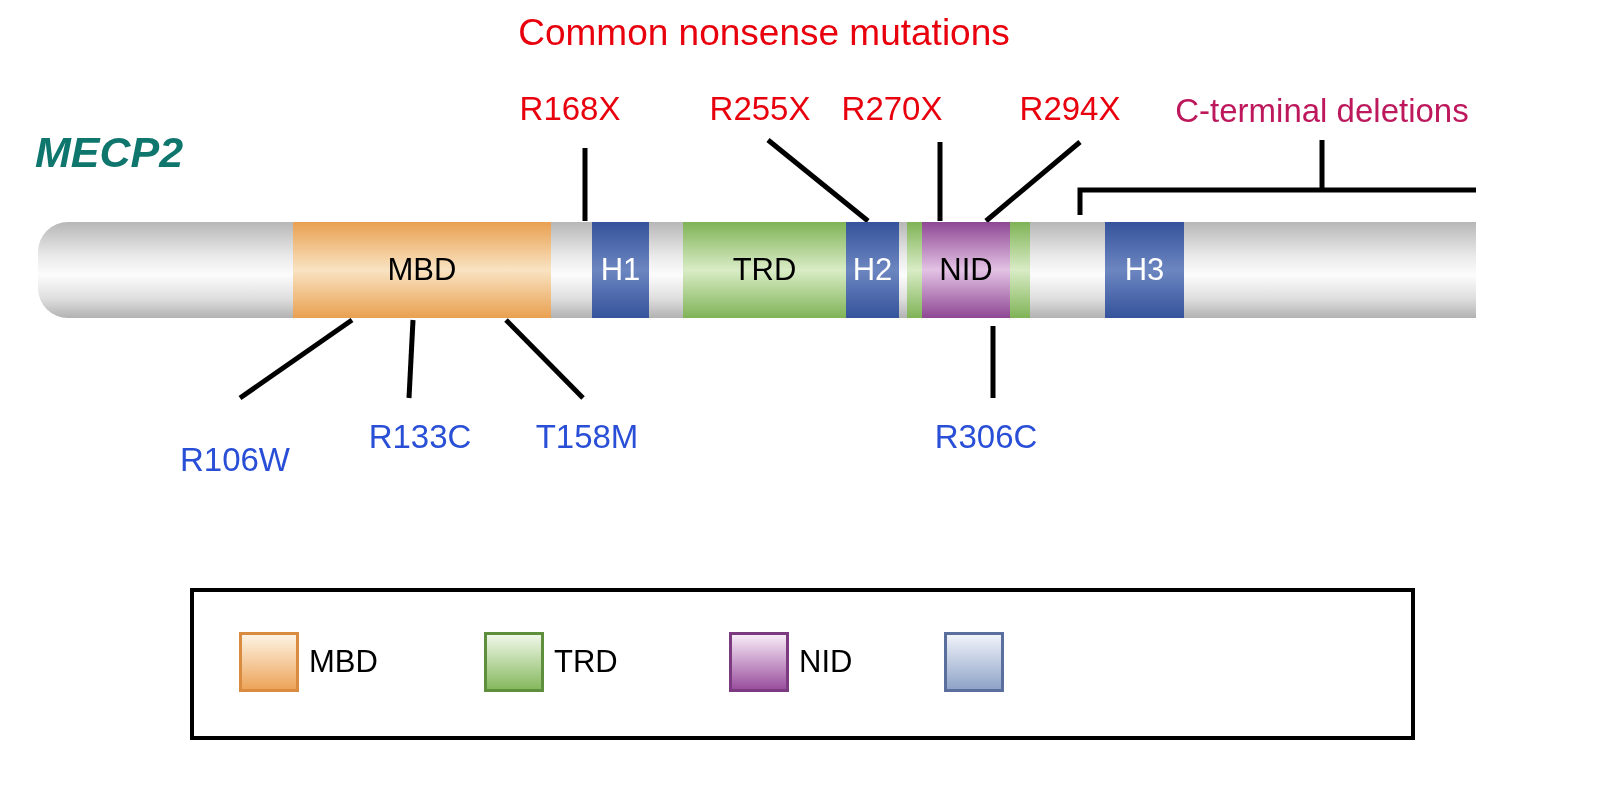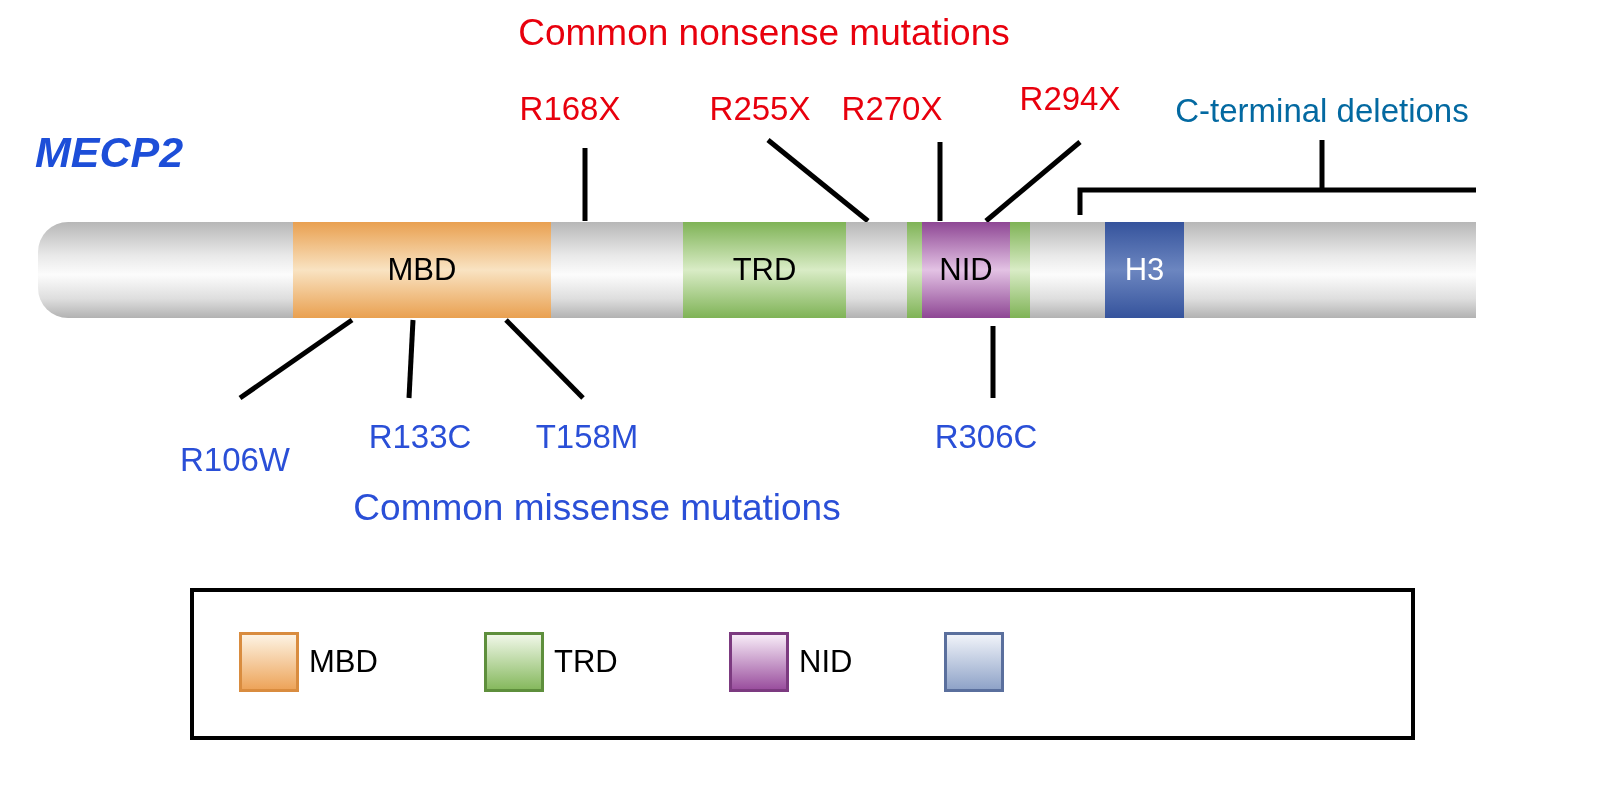--- a/index.html
+++ b/index.html
@@ -4,22 +4,22 @@
 <style>
   html,body{margin:0;padding:0;background:#ffffff;}
   .canvas{position:relative;width:1476px;height:792px;background:#ffffff;
           font-family:"Liberation Sans",sans-serif;overflow:hidden;}
   .abs{position:absolute;}
   .center{transform:translateX(-50%);white-space:nowrap;}
   .red{color:#e8000d;}
   .blue{color:#2a4fd7;}
   .big-title{font-size:37px;}
   .mut-label{font-size:33px;text-align:right;}
-  .gene{font-size:43px;font-weight:bold;font-style:italic;color:#1d4ed8;}
-  .cterm{font-size:33px;color:#0369a1;}
+  .gene{font-size:43px;font-weight:bold;font-style:italic;color:#0f766e;}
+  .cterm{font-size:33px;color:#be185d;}
   svg.lines{position:absolute;left:0;top:0;z-index:1;}
   .bar{position:absolute;left:38px;top:222px;width:1494px;height:96px;border-radius:30px;
        background:linear-gradient(180deg,#b7b7b7 0%,#e9e9e9 35%,#fcfcfc 55%,#dedede 80%,#b2b2b2 100%);
        z-index:2;}
   .seg{position:absolute;top:222px;height:96px;display:flex;align-items:center;justify-content:center;
        font-size:31px;z-index:3;}
   .seg.orange{background:linear-gradient(180deg,#e9a050 0%,#f9e3c2 50%,#e9a050 100%);color:#000;}
   .seg.blue-seg{background:linear-gradient(180deg,#35539c 0%,#6c86c0 50%,#35539c 100%);color:#fff;}
   .seg.green{background:linear-gradient(180deg,#7fb356 0%,#d9ecc6 50%,#7fb356 100%);color:#000;}
   .seg.purple{background:linear-gradient(180deg,#8e4794 0%,#e3c2e4 50%,#8e4794 100%);color:#000;}
@@ -50,48 +50,53 @@
       <line x1="506" y1="320" x2="583" y2="398"></line>
       <line x1="993" y1="326" x2="993" y2="398"></line>
     </g>
   </svg>
 
   <div class="abs center red big-title" style="left:764px;top:12px;">Common nonsense mutations</div>
 
   <div class="abs center red mut-label" style="left:570px;top:90px;">R168X</div>
   <div class="abs center red mut-label" style="left:760px;top:90px;">R255X</div>
   <div class="abs center red mut-label" style="left:892px;top:90px;">R270X</div>
-  <div class="abs center red mut-label" style="left:1070px;top:80px;">R294X</div>
+  <div class="abs center red mut-label" style="left:1070px;top:90px;">R294X</div>
   <div class="abs center cterm" style="left:1322px;top:92px;">C-terminal deletions</div>
 
   <div class="abs gene" style="left:35px;top:128px;">MECP2</div>
 
   <div class="bar"></div>
 
   <div class="seg orange" style="left:293px;width:258px;">
     <span>MBD</span>
   </div>
+  <div class="seg blue-seg" style="left:592px;width:57px;">
+    <span>H1</span>
+  </div>
   <div class="seg green" style="left:683px;width:163px;">
     <span>TRD</span>
+  </div>
+  <div class="seg blue-seg" style="left:846px;width:53px;">
+    <span>H2</span>
   </div>
   <div class="seg green" style="left:907px;width:15px;"></div>
   <div class="seg purple" style="left:922px;width:88px;">
     <span>NID</span>
   </div>
   <div class="seg green" style="left:1010px;width:20px;"></div>
   <div class="seg blue-seg" style="left:1105px;width:79px;text-align:right;">
     <span>H3</span>
   </div>
 
   <div class="abs center blue mut-label" style="left:235px;top:441px;">R106W</div>
   <div class="abs center blue mut-label" style="left:420px;top:418px;">R133C</div>
   <div class="abs center blue mut-label" style="left:587px;top:418px;">T158M</div>
   <div class="abs center blue mut-label" style="left:986px;top:418px;">R306C</div>
 
-  <div class="abs center blue big-title" style="left:597px;top:487px;">Common missense mutations</div>
 
   <div class="legend">
     <div class="swatch s-mbd" style="left:45px;"></div>
     <div class="legend-label" style="left:115px;">MBD</div>
 
     <div class="swatch s-trd" style="left:290px;"></div>
     <div class="legend-label" style="left:360px;">TRD</div>
 
     <div class="swatch s-nid" style="left:535px;"></div>
     <div class="legend-label" style="left:605px;">NID</div>

